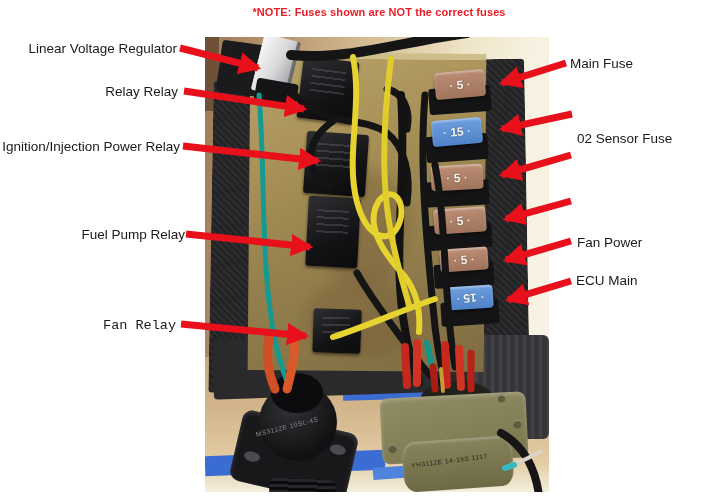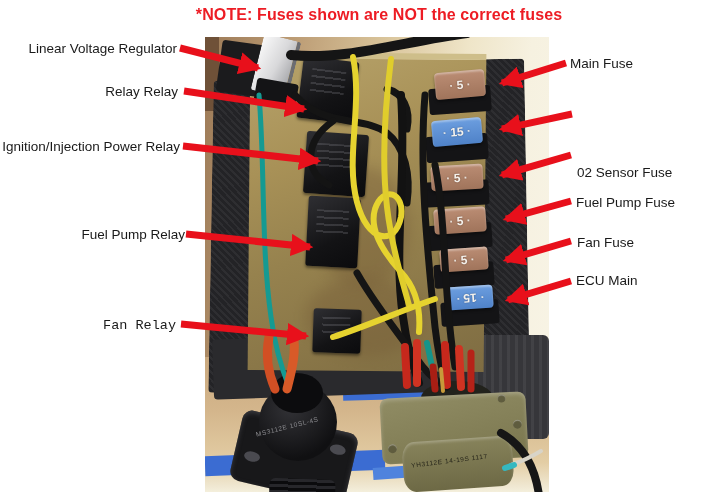--- a/index.html
+++ b/index.html
@@ -1,19 +1,19 @@
 <!DOCTYPE html>
 <html><head>
 <meta charset="utf-8">
 <style>
   html,body{margin:0;padding:0;background:#fff;}
   #stage{position:relative;width:713px;height:500px;background:#fff;overflow:hidden;
          font-family:"Liberation Sans", sans-serif;}
   .abs{position:absolute;}
-  #note-title{left:44px;top:6px;width:670px;text-align:center;font-size:16px;
+  #note-title{left:44px;top:6px;width:670px;text-align:center;font-size:11px;
               font-weight:bold;color:#ed1c24;letter-spacing:.1px;}
   .callout{font-size:13.5px;color:#1a1a1a;white-space:nowrap;}
   .callout.right-align{text-align:right;}
   
   #photo{left:205px;top:37px;width:344px;height:455px;overflow:hidden;background:#e8dcc0;}
   .wood-top{left:0;top:0;width:344px;height:455px;
     background:linear-gradient(97deg,#9c7a57 0%,#b99871 20%,#d9c49a 45%,#efe5c8 66%,#f6f1e0 82%,#f8f4e6 100%);}
   .wood-bottom{left:0;top:320px;width:344px;height:135px;
     background:linear-gradient(180deg,#c9a87e 0%,#d4b68c 40%,#e3cda4 78%,#f0e8d2 96%,#f4efdc 100%);}
   .beam-left{left:0;top:0;width:14px;height:74px;background:#6f5138;}
@@ -62,23 +62,22 @@
 
   <div class="abs" id="note-title">*NOTE: Fuses shown are NOT the correct fuses</div>
 
   <div class="abs callout right-align" style="right:536px;top:41px;margin-left:48px;">Linear Voltage Regulator</div>
   <div class="abs callout right-align" style="right:535px;top:84px;">Relay Relay</div>
   <div class="abs callout right-align" style="right:528px;top:227px;">Fuel Pump Relay</div>
   <div class="abs callout right-align" style="right:533px;top:139px;">Ignition/Injection Power Relay</div>
   <div class="abs callout right-align" style="right:537px;top:318px;font-family:Liberation Mono, monospace;">Fan Relay</div>
 
   <div class="abs callout" style="left:570px;top:56px;">Main Fuse</div>
-  <div class="abs callout" style="left:577px;top:165px;">02 Sensor Fuse</div>
-  <div class="abs callout" style="left:576px;top:195px;">Fuel Pump Fuse</div>
-  <div class="abs callout" style="left:577px;top:235px;">Fan Fuse</div>
+  <div class="abs callout" style="left:577px;top:131px;">02 Sensor Fuse</div>
+  <div class="abs callout" style="left:577px;top:235px;">Fan Power</div>
   <div class="abs callout" style="left:576px;top:273px;">ECU Main</div>
 
   <div class="abs" id="photo">
     <div class="abs wood-top"></div>
     <div class="abs wood-bottom"></div>
     <div class="abs beam-left"></div>
 
     <div class="abs tape" style="left:138px;top:345px;width:206px;height:16px;transform:rotate(-1.5deg);"></div>
     <div class="abs tape" style="left:0;top:416px;width:180px;height:20px;transform:rotate(-2deg);"></div>
     <div class="abs tape" style="left:168px;top:428px;width:86px;height:12px;transform:rotate(-4deg);background:#4f83dd;"></div>

